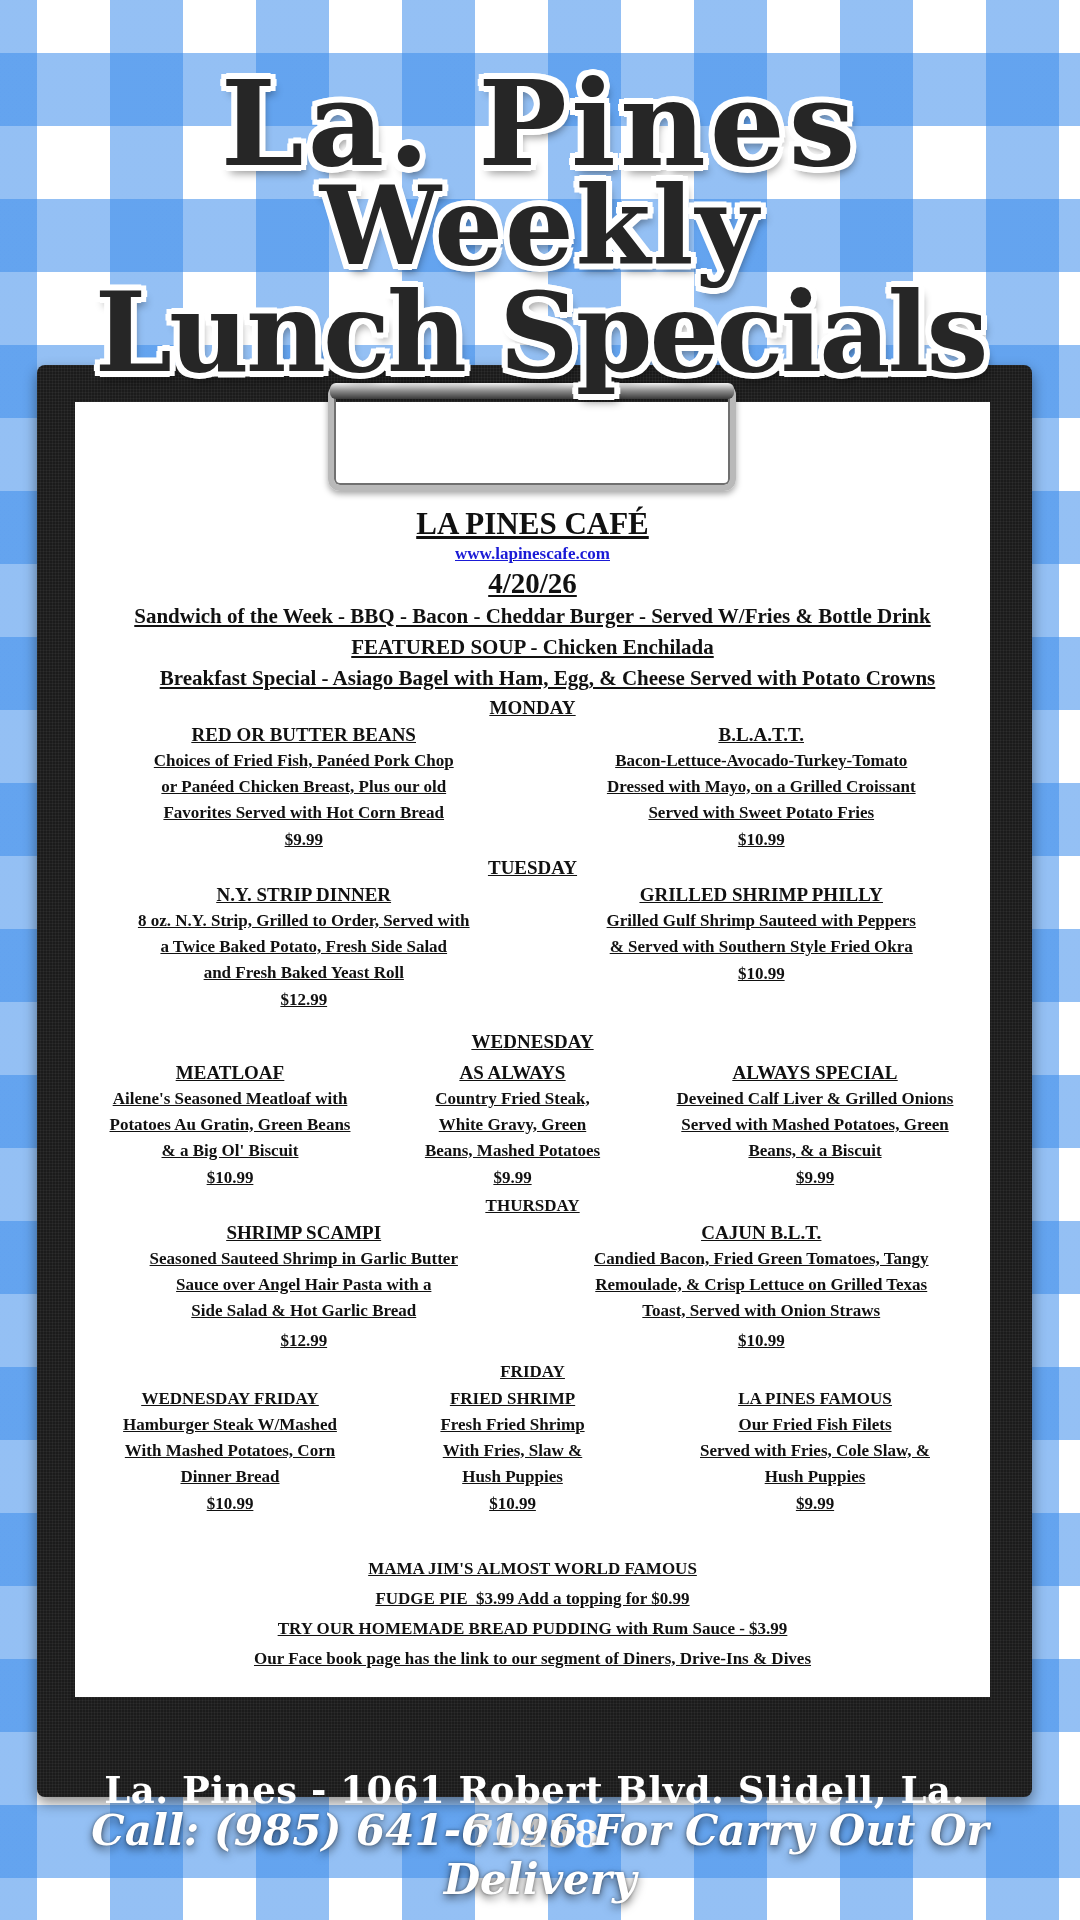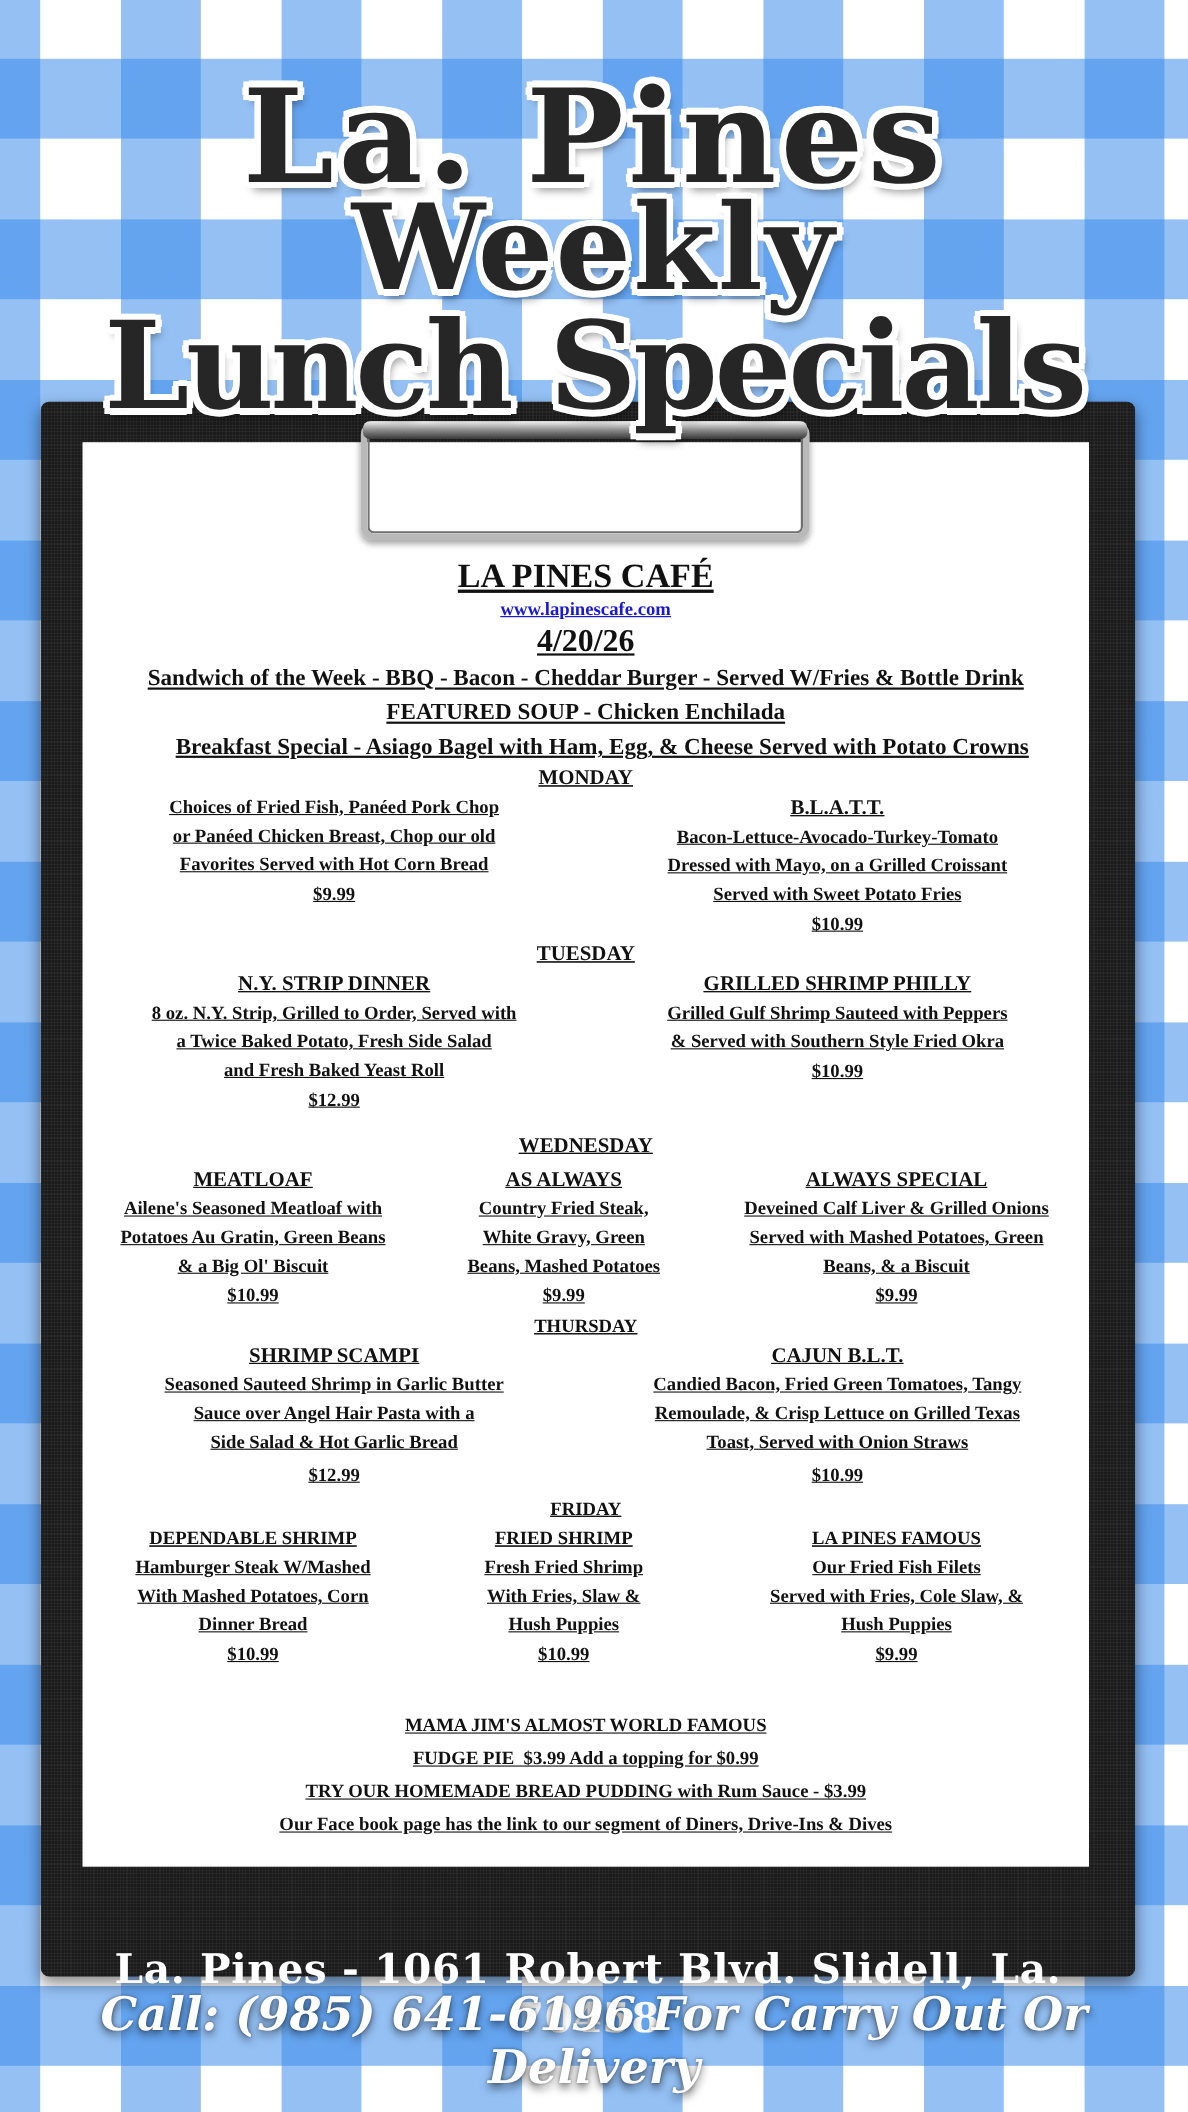--- a/index.html
+++ b/index.html
@@ -98,22 +98,23 @@
   <div class="cafe">LA PINES CAFÉ</div>
   <div><a class="url">www.lapinescafe.com</a></div>
   <div class="date">4/20/26</div>
   <div class="line">Sandwich of the Week - BBQ - Bacon - Cheddar Burger - Served W/Fries &amp; Bottle Drink</div>
   <div class="line">FEATURED SOUP - Chicken Enchilada</div>
   <div class="line" style="padding-left:30px">Breakfast Special - Asiago Bagel with Ham, Egg, &amp; Cheese Served with Potato Crowns</div>
 
   <div class="day">MONDAY</div>
   <div class="row">
     <div class="col" style="width:430px">
+      <div class="item-title">RED OR BUTTER BEANS</div>
       <div class="desc">Choices of Fried Fish, Panéed Pork Chop</div>
-      <div class="desc">or Panéed Chicken Breast, Chop our old</div>
+      <div class="desc">or Panéed Chicken Breast, Plus our old</div>
       <div class="desc">Favorites Served with Hot Corn Bread</div>
       <div class="price">$9.99</div>
     </div>
     <div class="col" style="width:430px">
       <div class="item-title">B.L.A.T.T.</div>
       <div class="desc">Bacon-Lettuce-Avocado-Turkey-Tomato</div>
       <div class="desc">Dressed with Mayo, on a Grilled Croissant</div>
       <div class="desc">Served with Sweet Potato Fries</div>
       <div class="price">$10.99</div>
     </div>
@@ -175,21 +176,21 @@
       <div class="desc">Candied Bacon, Fried Green Tomatoes, Tangy</div>
       <div class="desc">Remoulade, &amp; Crisp Lettuce on Grilled Texas</div>
       <div class="desc">Toast, Served with Onion Straws</div>
       <div class="price" style="line-height:34px">$10.99</div>
     </div>
   </div>
 
   <div class="day" style="font-size:17px">FRIDAY</div>
   <div class="row" style="justify-content:space-between; padding:0 10px">
     <div class="col" style="width:290px">
-      <div class="item-title" style="font-size:17px">DEPENDABLE SHRIMP</div>
+      <div class="item-title" style="font-size:17px">WEDNESDAY FRIDAY</div>
       <div class="desc">Hamburger Steak W/Mashed</div>
       <div class="desc">With Mashed Potatoes, Corn</div>
       <div class="desc">Dinner Bread</div>
       <div class="price">$10.99</div>
     </div>
     <div class="col" style="width:240px">
       <div class="item-title" style="font-size:17px">FRIED SHRIMP</div>
       <div class="desc">Fresh Fried Shrimp</div>
       <div class="desc">With Fries, Slaw &amp;</div>
       <div class="desc">Hush Puppies</div>

